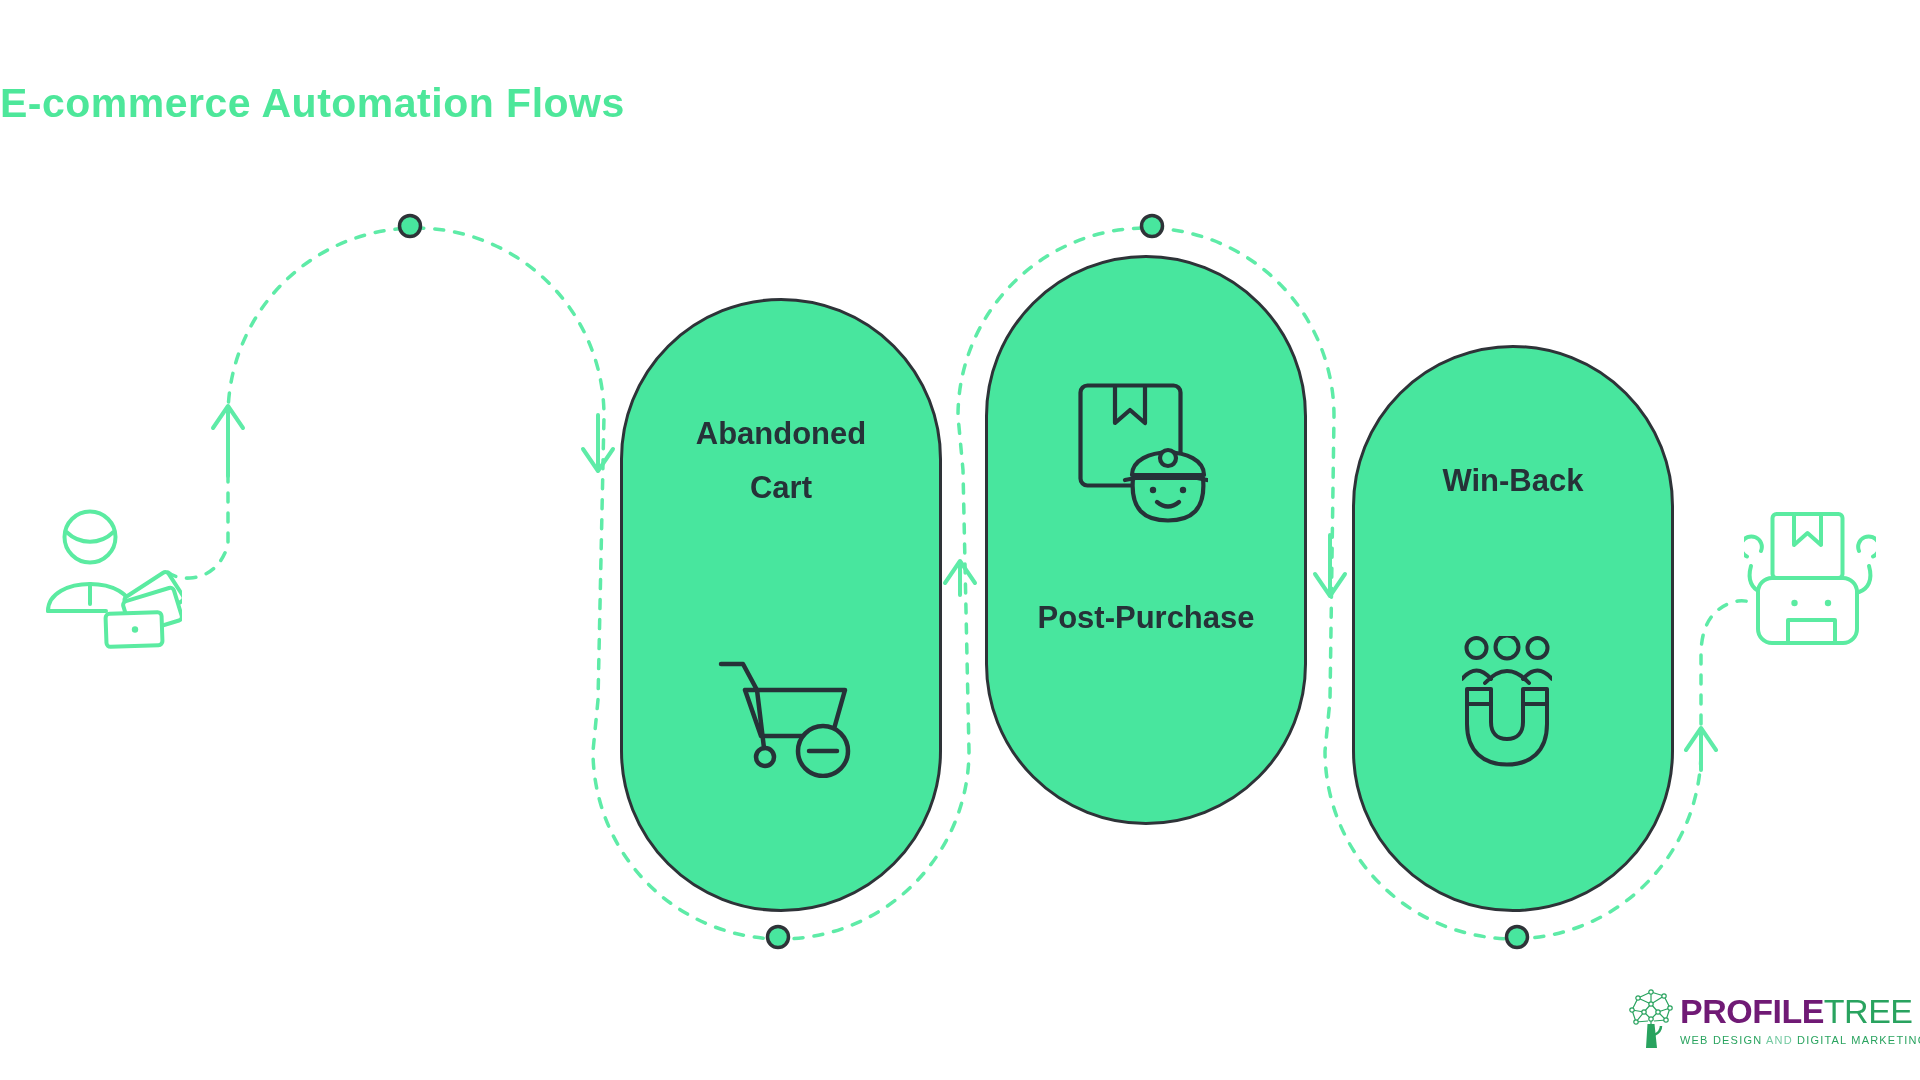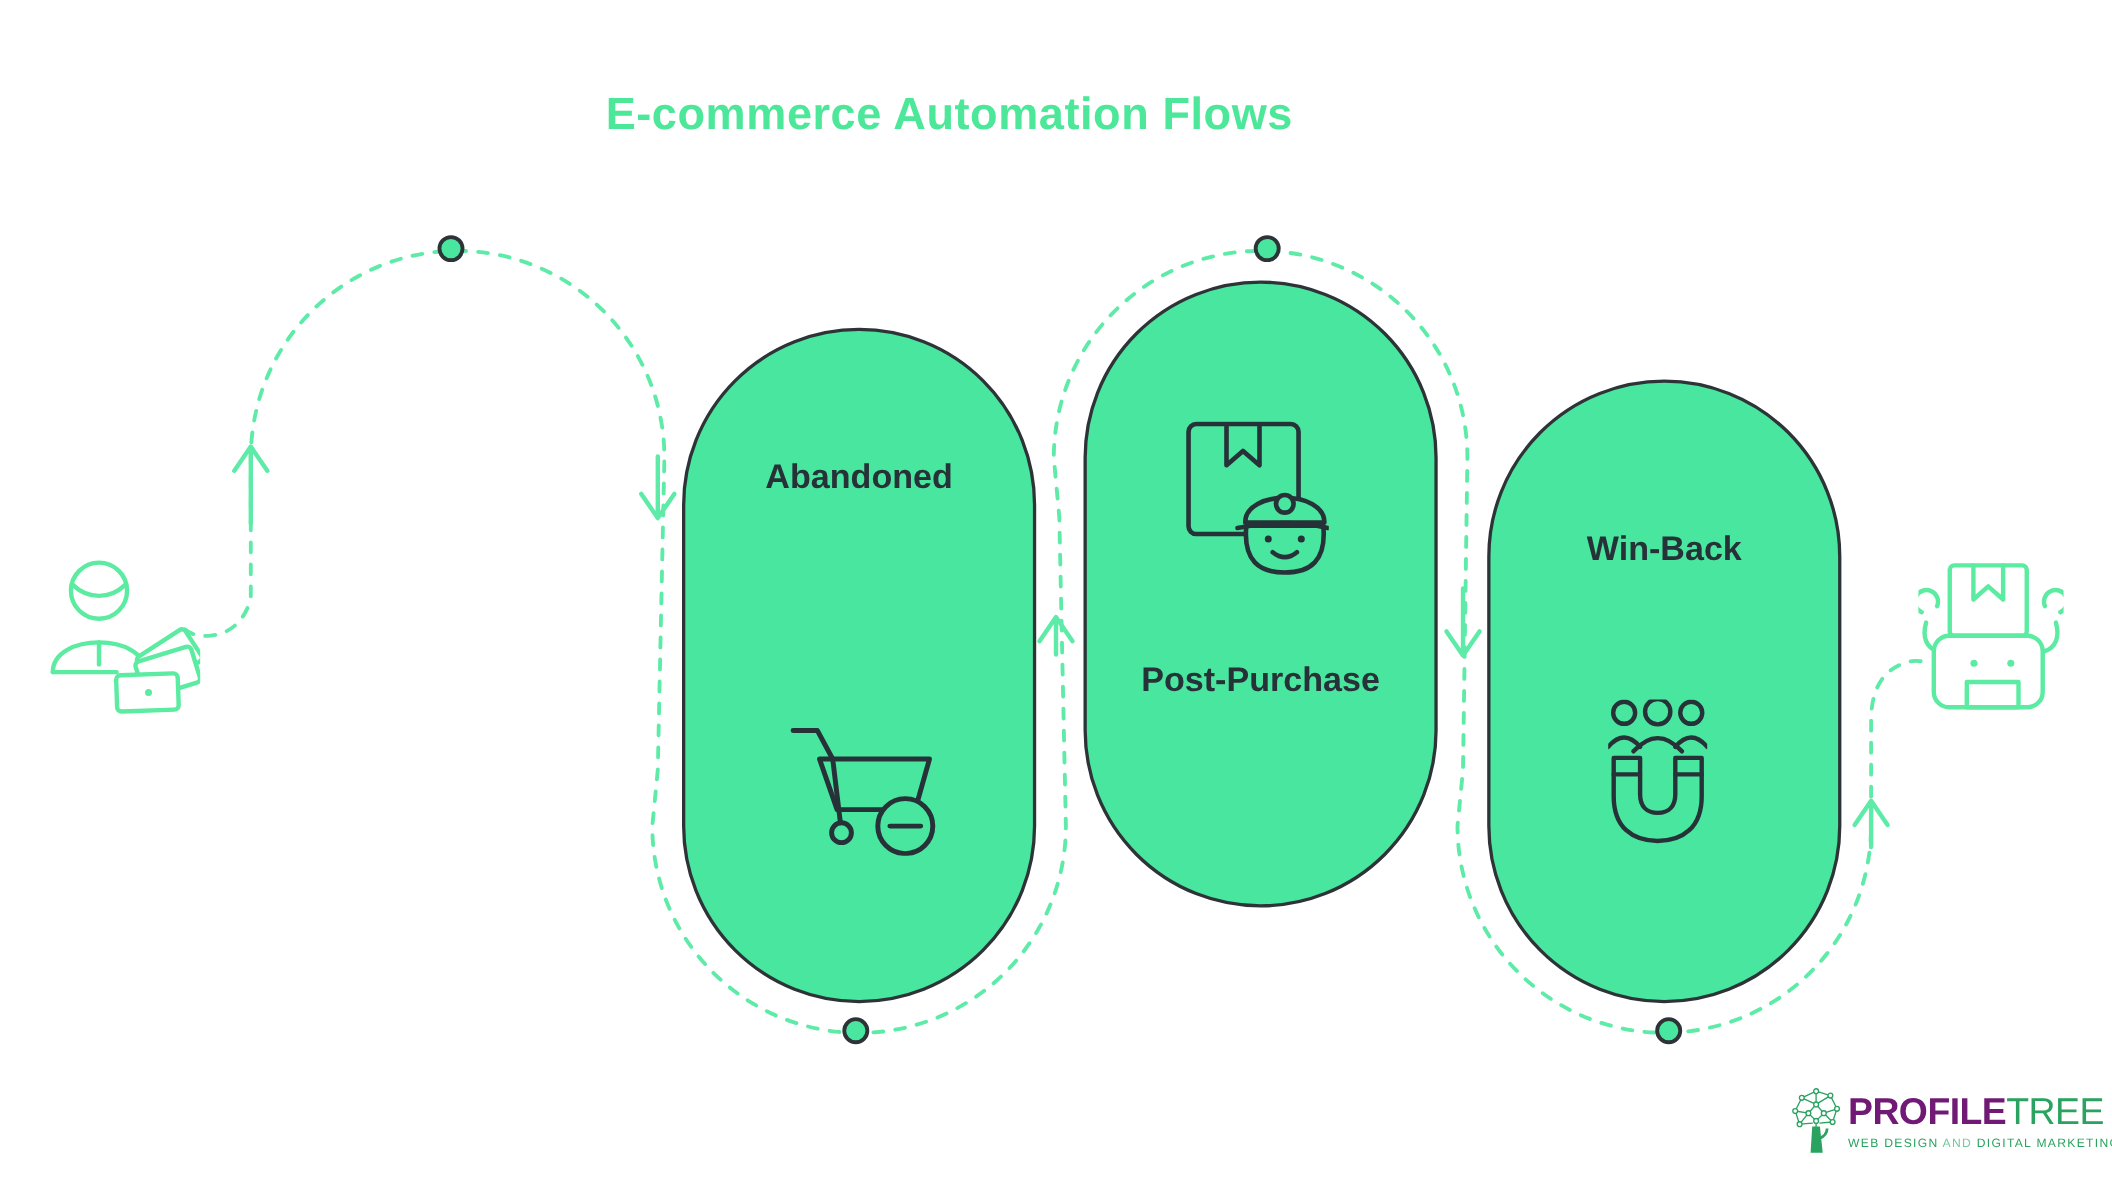--- a/index.html
+++ b/index.html
@@ -1,21 +1,21 @@
 <!DOCTYPE html>
 <html><head>
 <meta charset="utf-8">
 <style>
   html,body{margin:0;padding:0;background:#ffffff;}
   .canvas{
     position:relative;width:1920px;height:1080px;background:#ffffff;
     font-family:"Liberation Sans", sans-serif;overflow:hidden;
   }
   .page-title{
-    position:absolute;left:0;top:80px;width:1726px;text-align:center;
+    position:absolute;left:0;top:80px;width:1726px;text-align:left;
     font-size:41px;font-weight:700;letter-spacing:.5px;color:#4DE79A;
   }
   .flow-svg{position:absolute;left:0;top:0;width:1920px;height:1080px;}
   .card{
     position:absolute;box-sizing:border-box;background:#48E69E;
     border:3.5px solid #2E3338;border-radius:170px;
   }
   .card-label{
     position:absolute;left:0;width:100%;text-align:center;
     font-size:31px;line-height:54px;font-weight:700;color:#263238;
@@ -66,20 +66,21 @@
     <circle cx="410" cy="226" r="10.5" fill="#48E69E" stroke="#2E3338" stroke-width="3.5"></circle>
     <circle cx="778" cy="937" r="10.5" fill="#48E69E" stroke="#2E3338" stroke-width="3.5"></circle>
     <circle cx="1152" cy="226" r="10.5" fill="#48E69E" stroke="#2E3338" stroke-width="3.5"></circle>
     <circle cx="1517" cy="937" r="10.5" fill="#48E69E" stroke="#2E3338" stroke-width="3.5"></circle>
   </svg>
 
 
   <div class="card" style="left:620px;top:298px;width:322px;height:614px;padding-left:21px;">
     <div class="card-label" style="top:106px;">
       <div>Abandoned</div>
+      <div>Cart</div>
     </div>
     <svg class="card-icon" style="left:93px;top:353px;" width="146" height="124" viewBox="0 0 146 124" fill="none" stroke="#263238" stroke-width="4.5" stroke-linecap="round" stroke-linejoin="round">
       <path d="M 5,10 L 27,10 L 41,36"></path>
       <path d="M 29,36 L 129,36 L 116,82 L 45,82 Z"></path>
       <path d="M 41,36 L 48,94"></path>
       <circle cx="49" cy="103" r="9"></circle>
       <circle cx="107" cy="97" r="25" fill="#48E69E"></circle>
       <path d="M 93,97 L 121,97"></path>
     </svg>
   </div>
@@ -95,21 +96,21 @@
       <circle cx="75" cy="107" r="3.2" fill="#263238" stroke="none"></circle>
       <circle cx="105" cy="107" r="3.2" fill="#263238" stroke="none"></circle>
       <path d="M 79,119 Q 90,128 101,119"></path>
     </svg>
     <div class="card-label" style="top:333px;">
       <div>Post-Purchase</div>
     </div>
   </div>
 
   <div class="card" style="left:1352px;top:345px;width:322px;height:567px;">
-    <div class="card-label" style="top:124px;">
+    <div class="card-label" style="top:106px;">
       <div>Win-Back</div>
     </div>
     <svg class="card-icon" style="left:107px;top:288px;" width="90" height="138" viewBox="0 0 90 138" fill="none" stroke="#263238" stroke-width="4" stroke-linecap="round" stroke-linejoin="round">
       <circle cx="14.5" cy="12" r="10"></circle>
       <circle cx="75.5" cy="12" r="10"></circle>
       <circle cx="45" cy="11" r="11.5"></circle>
       <path d="M 0,43 Q 14.5,26 29,43 M 61,43 Q 75.5,26 90,43 M 23,47 Q 45,23 67,47"></path>
       <path d="M 5,53 L 5,88 C 5,116 22,128.5 45,128.5 C 68,128.5 85,116 85,88 L 85,53 L 61,53 L 61,86 C 61,97 55,103 45,103 C 35,103 29,97 29,86 L 29,53 Z" fill="#48E69E"></path>
       <path d="M 5,68 L 29,68 M 61,68 L 85,68"></path>
     </svg>

